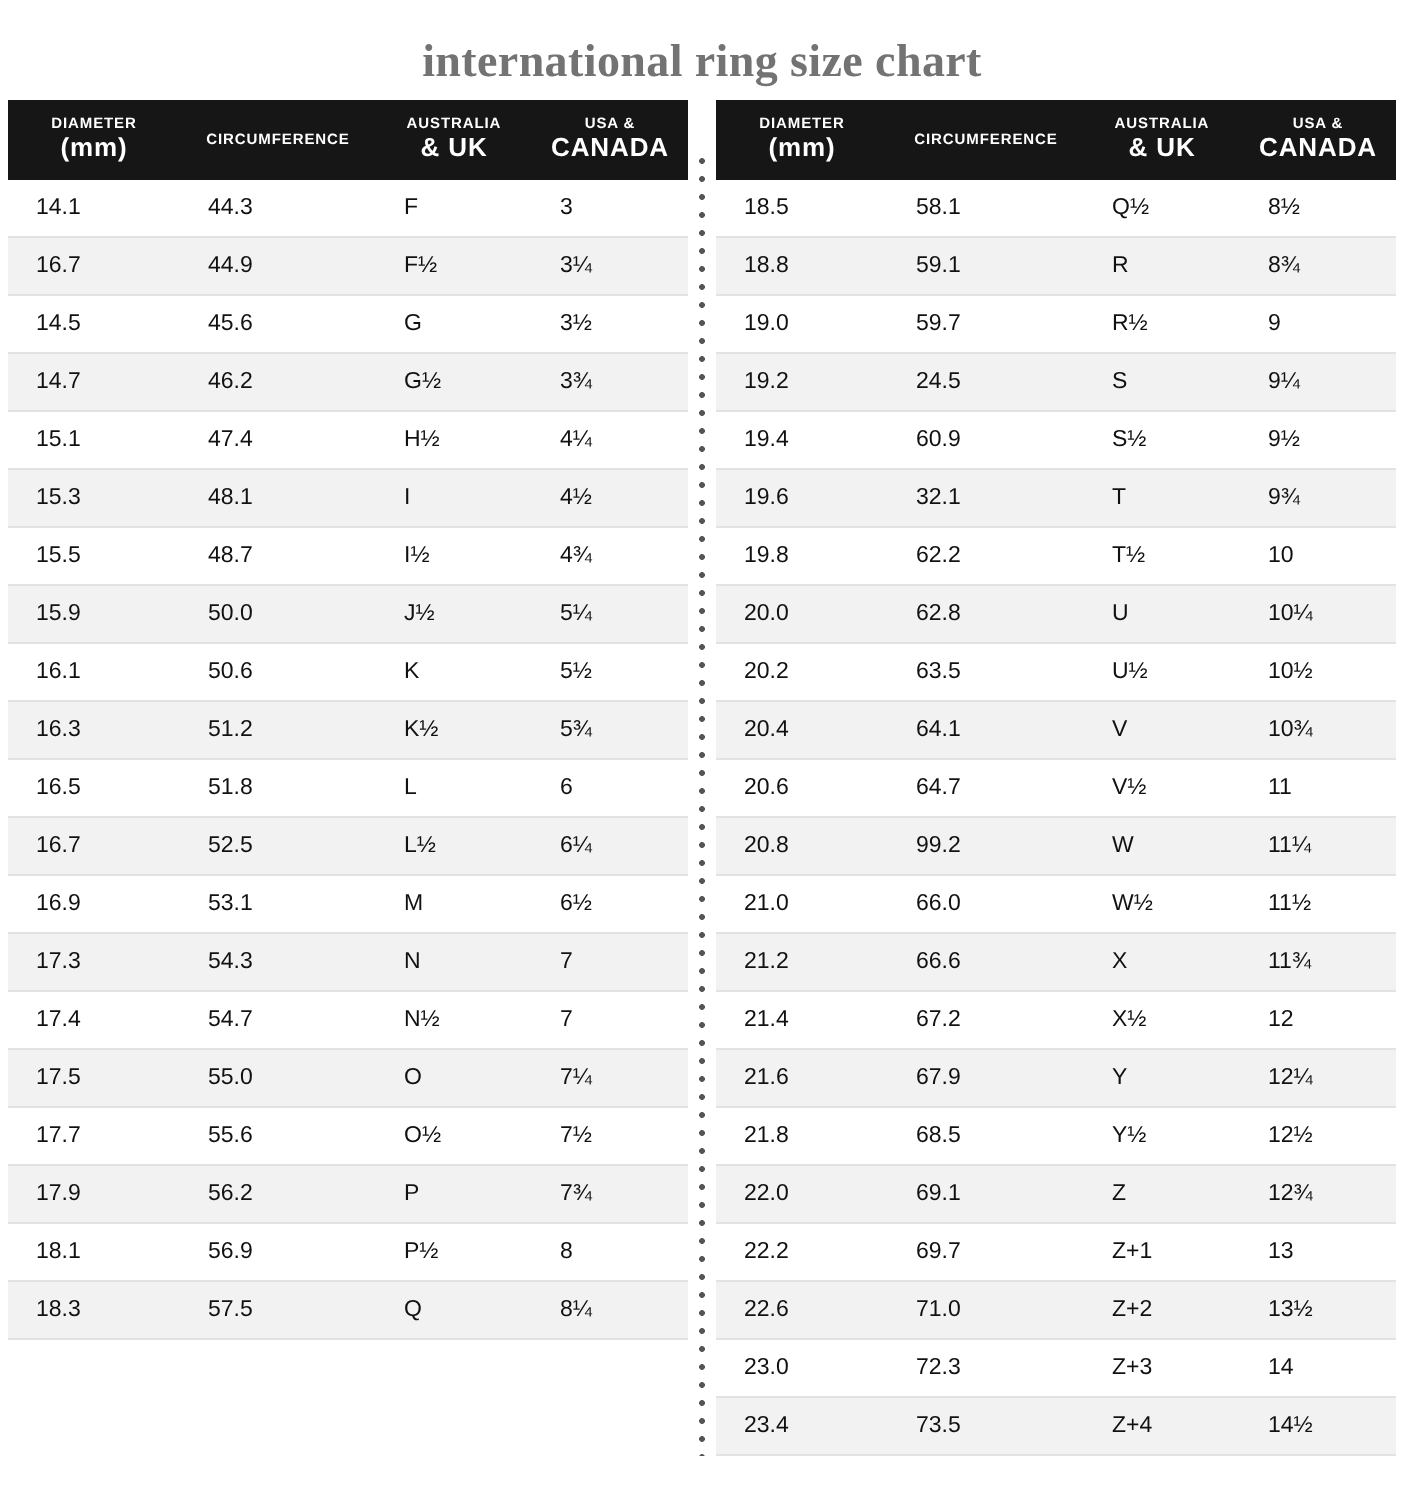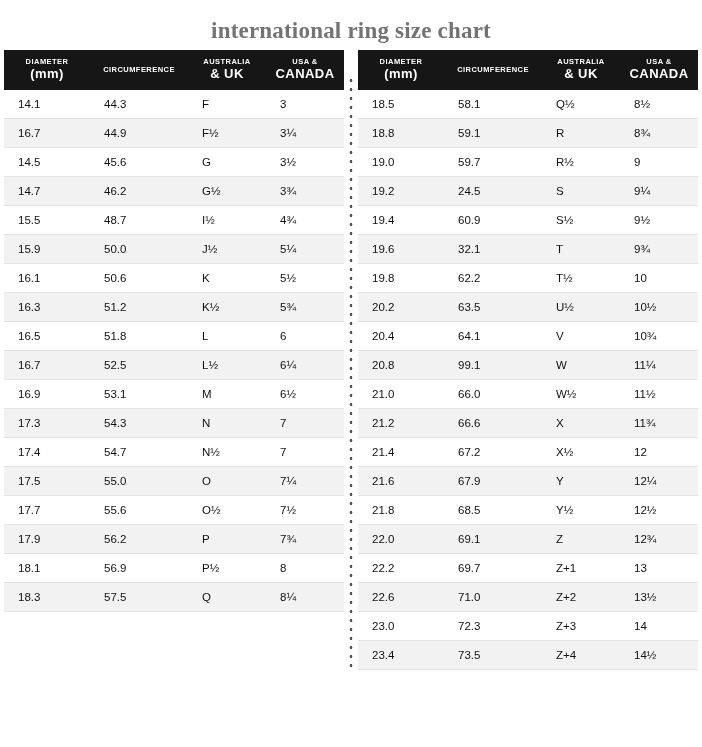--- a/index.html
+++ b/index.html
@@ -147,20 +147,32 @@
             <td>G</td>
             <td>3½</td>
           </tr>
           <tr>
             <td>14.7</td>
             <td>46.2</td>
             <td>G½</td>
             <td>3¾</td>
           </tr>
           <tr>
+            <td>15.1</td>
+            <td>47.4</td>
+            <td>H½</td>
+            <td>4¼</td>
+          </tr>
+          <tr>
+            <td>15.3</td>
+            <td>48.1</td>
+            <td>I</td>
+            <td>4½</td>
+          </tr>
+          <tr>
             <td>15.5</td>
             <td>48.7</td>
             <td>I½</td>
             <td>4¾</td>
           </tr>
           <tr>
             <td>15.9</td>
             <td>50.0</td>
             <td>J½</td>
             <td>5¼</td>
@@ -305,34 +317,46 @@
             <td>T</td>
             <td>9¾</td>
           </tr>
           <tr>
             <td>19.8</td>
             <td>62.2</td>
             <td>T½</td>
             <td>10</td>
           </tr>
           <tr>
+            <td>20.0</td>
+            <td>62.8</td>
+            <td>U</td>
+            <td>10¼</td>
+          </tr>
+          <tr>
             <td>20.2</td>
             <td>63.5</td>
             <td>U½</td>
             <td>10½</td>
           </tr>
           <tr>
             <td>20.4</td>
             <td>64.1</td>
             <td>V</td>
             <td>10¾</td>
           </tr>
           <tr>
+            <td>20.6</td>
+            <td>64.7</td>
+            <td>V½</td>
+            <td>11</td>
+          </tr>
+          <tr>
             <td>20.8</td>
-            <td>99.1</td>
+            <td>99.2</td>
             <td>W</td>
             <td>11¼</td>
           </tr>
           <tr>
             <td>21.0</td>
             <td>66.0</td>
             <td>W½</td>
             <td>11½</td>
           </tr>
           <tr>

